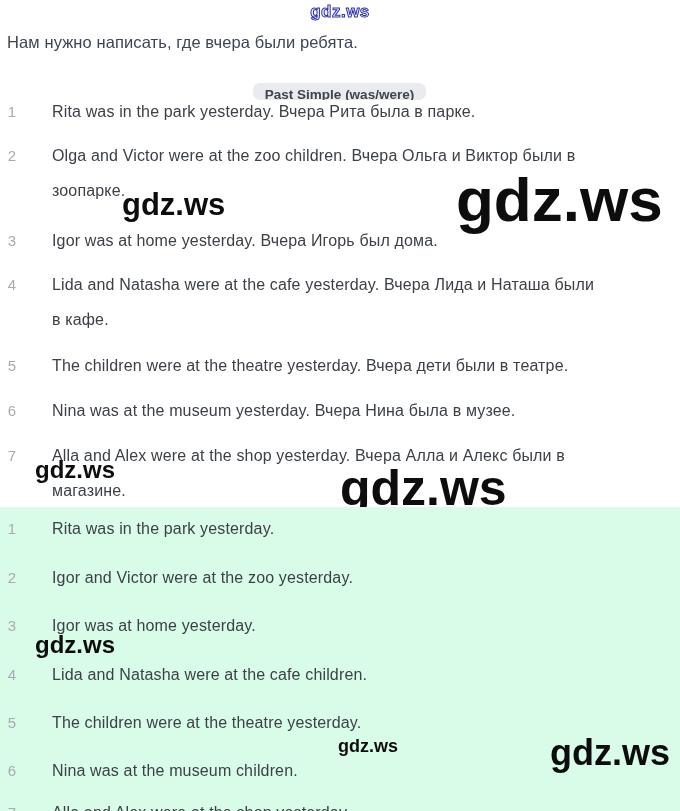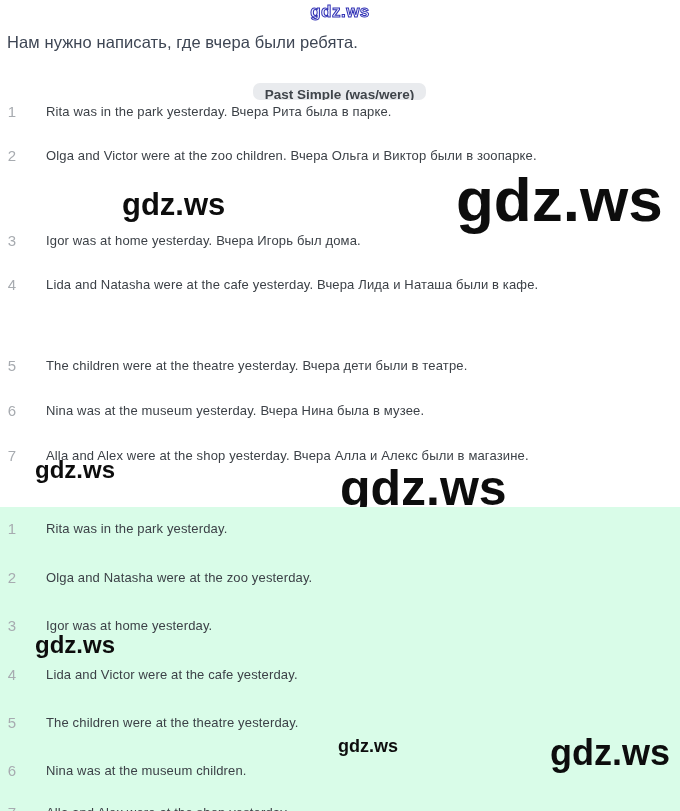--- a/index.html
+++ b/index.html
@@ -27,21 +27,21 @@
   .badge .badge-txt{
     display:block;text-align:center;font-size:13.5px;font-weight:700;color:#3f444a;
     line-height:24px;white-space:nowrap;
   }
   
   .row{position:absolute;left:0;display:flex;align-items:flex-start;}
   .row .num{
     flex:none;width:24px;text-align:center;color:#a7abb0;font-size:15px;line-height:35px;
   }
   .row .txt{
-    margin-left:22px;width:552px;font-size:13px;line-height:35px;color:#3c4147;letter-spacing:.15px;
+    margin-left:28px;width:552px;font-size:16px;line-height:35px;color:#3c4147;letter-spacing:.15px;
   }
   .row.s2 .txt{width:600px;}
   
   .green{
     position:absolute;left:0;top:507px;width:680px;height:304px;background:#d9fce8;
   }
 </style>
 </head>
 <body>
 
@@ -90,29 +90,29 @@
   <div class="wm" style="left:340px;top:461px;font-size:50px;">gdz.ws</div>
 
   <div class="green"></div>
 
   <div class="row s2" style="top:511px">
     <span class="num">1</span>
     <span class="txt">Rita was in the park yesterday.</span>
   </div>
   <div class="row s2" style="top:560px">
     <span class="num">2</span>
-    <span class="txt">Olga and Natasha were at the zoo yesterday.</span>
+    <span class="txt">Igor and Victor were at the zoo yesterday.</span>
   </div>
   <div class="row s2" style="top:608px">
     <span class="num">3</span>
     <span class="txt">Igor was at home yesterday.</span>
   </div>
   <div class="row s2" style="top:657px">
     <span class="num">4</span>
-    <span class="txt">Lida and Victor were at the cafe yesterday.</span>
+    <span class="txt">Lida and Natasha were at the cafe children.</span>
   </div>
   <div class="row s2" style="top:705px">
     <span class="num">5</span>
     <span class="txt">The children were at the theatre yesterday.</span>
   </div>
   <div class="row s2" style="top:753px">
     <span class="num">6</span>
     <span class="txt">Nina was at the museum children.</span>
   </div>
   <div class="row s2" style="top:795px">

